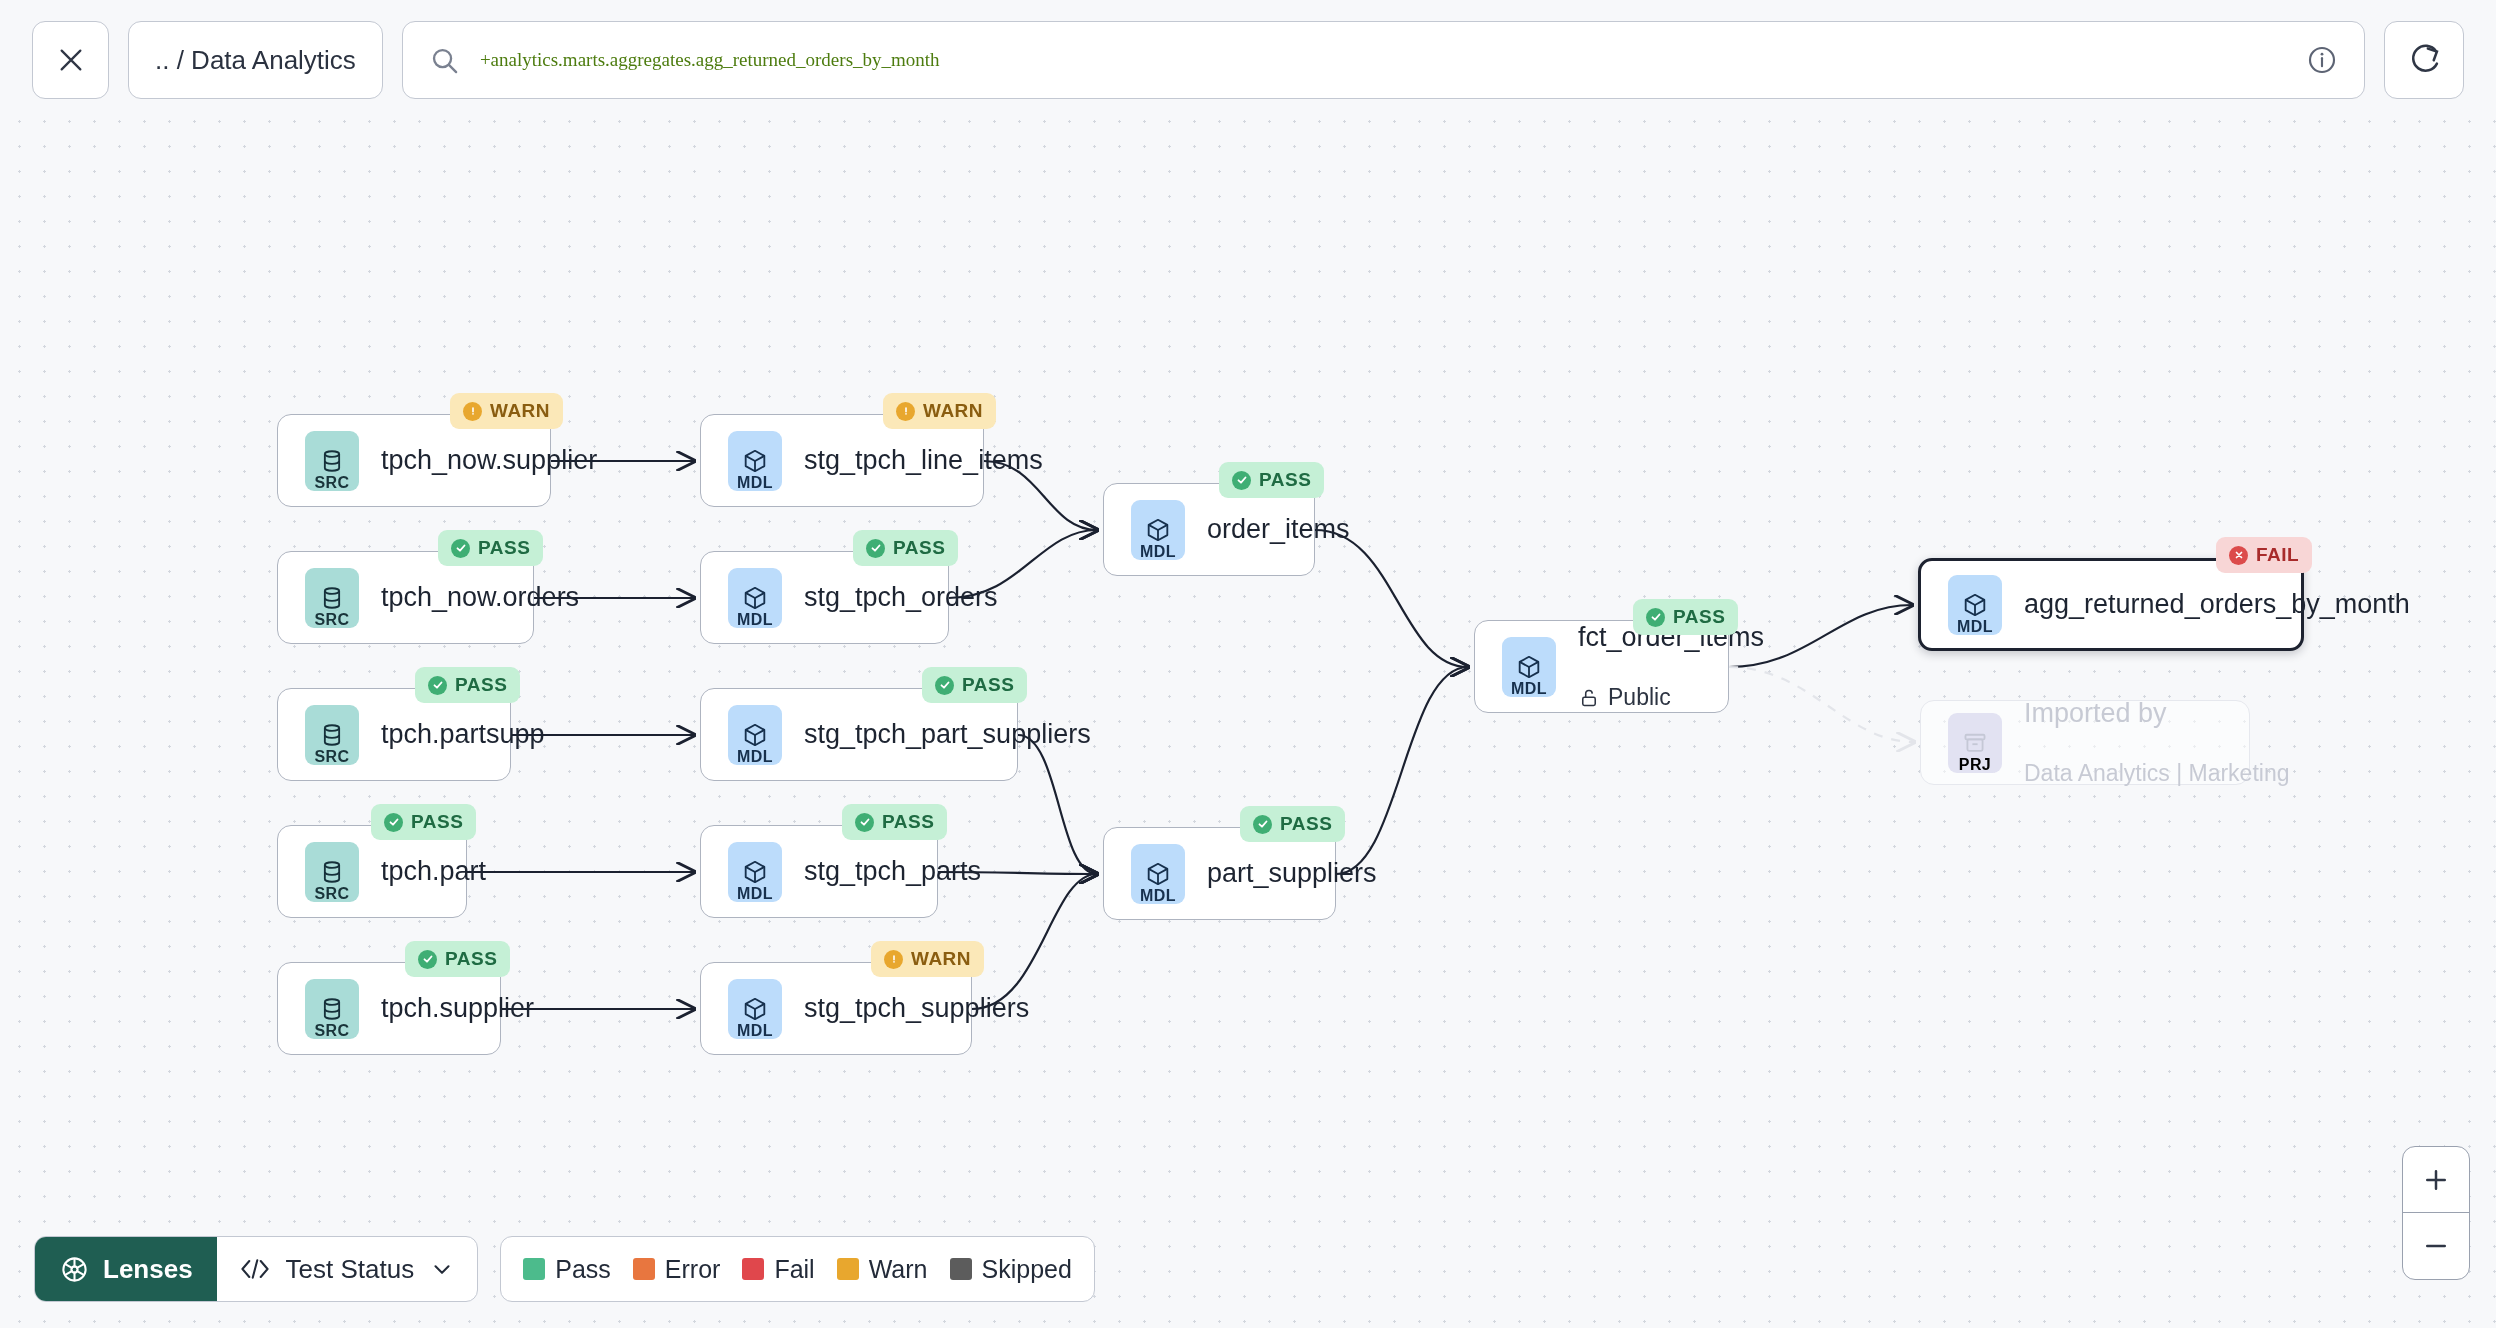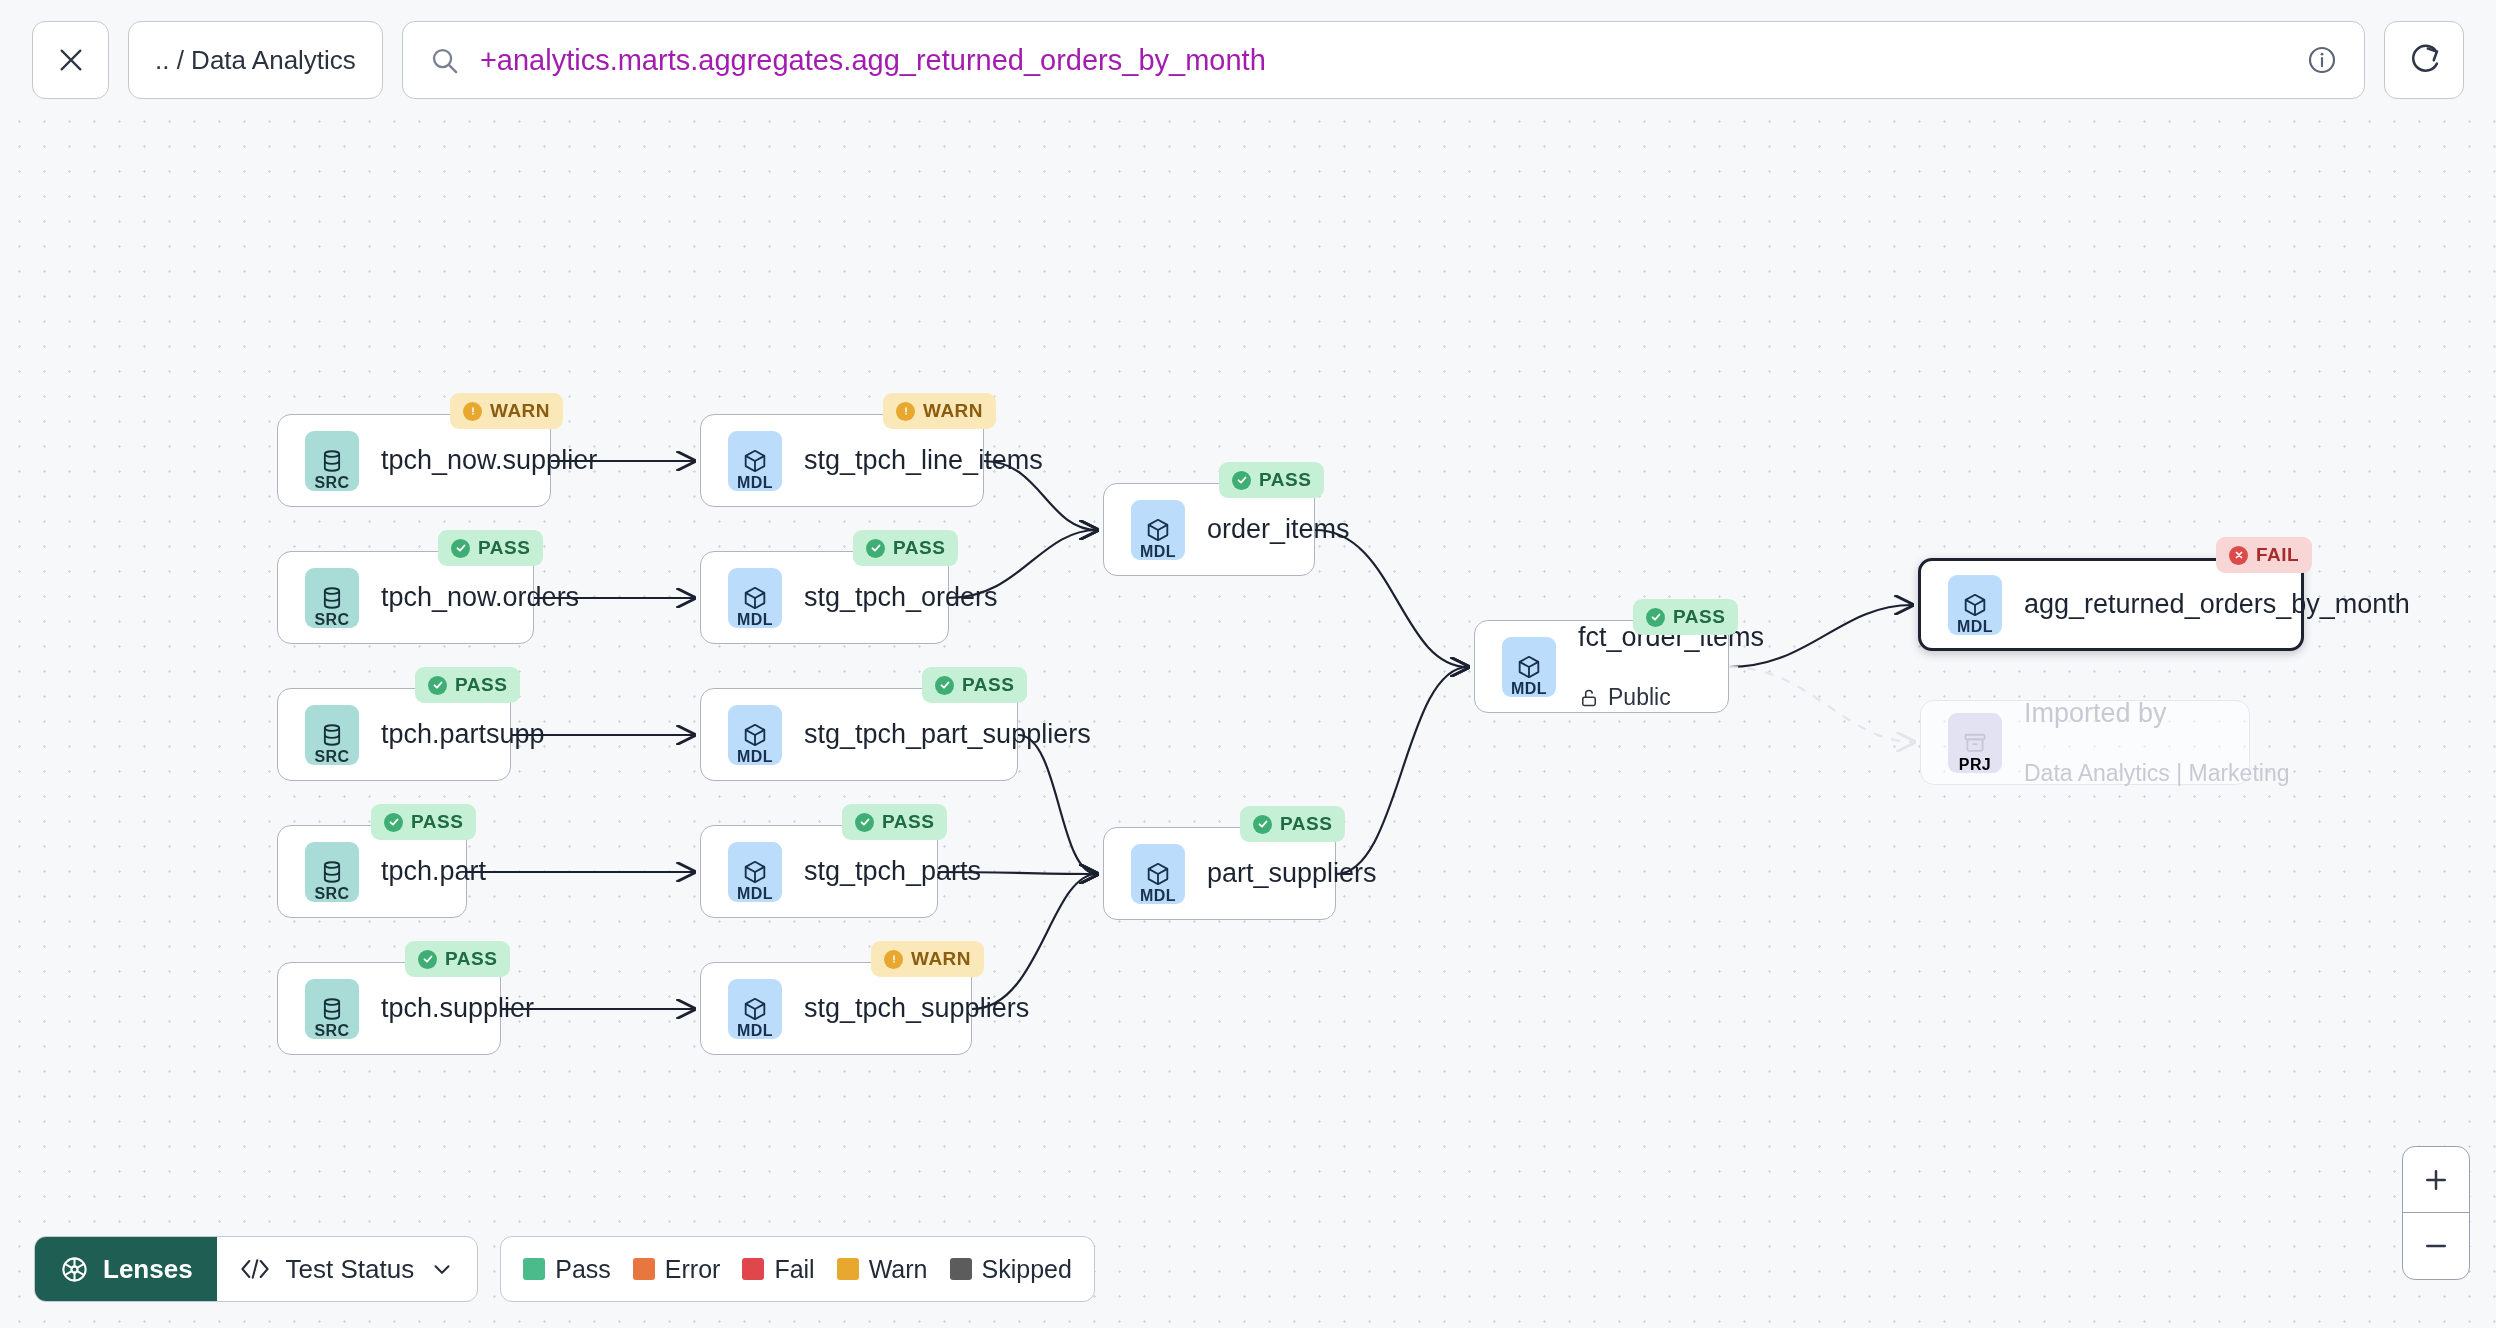--- a/index.html
+++ b/index.html
@@ -38,22 +38,22 @@
     padding:0 26px; font-size:26px; color:#2b3240; white-space:nowrap;
   }
   #search-wrap {
     flex:1; height:78px; background:#fff;
     border:1.6px solid #c3c8d2; border-radius:13px;
     display:flex; align-items:center; gap:20px; padding:0 26px;
     min-width:0;
   }
   #search-input {
     flex:1; border:none; outline:none; background:transparent;
-    font-family:Liberation Sans, sans-serif;
-    font-size:29px; color:#a21caf; min-width:0;
+    font-family:Liberation Serif, serif;
+    font-size:19px; color:#4d7c0f; min-width:0;
   }
   #refresh-btn { width:80px; }
 
   
   .node {
     position:absolute;
     background:#fff;
     border:1.6px solid #aeb4c0;
     border-radius:14px;
     display:flex; align-items:center;

